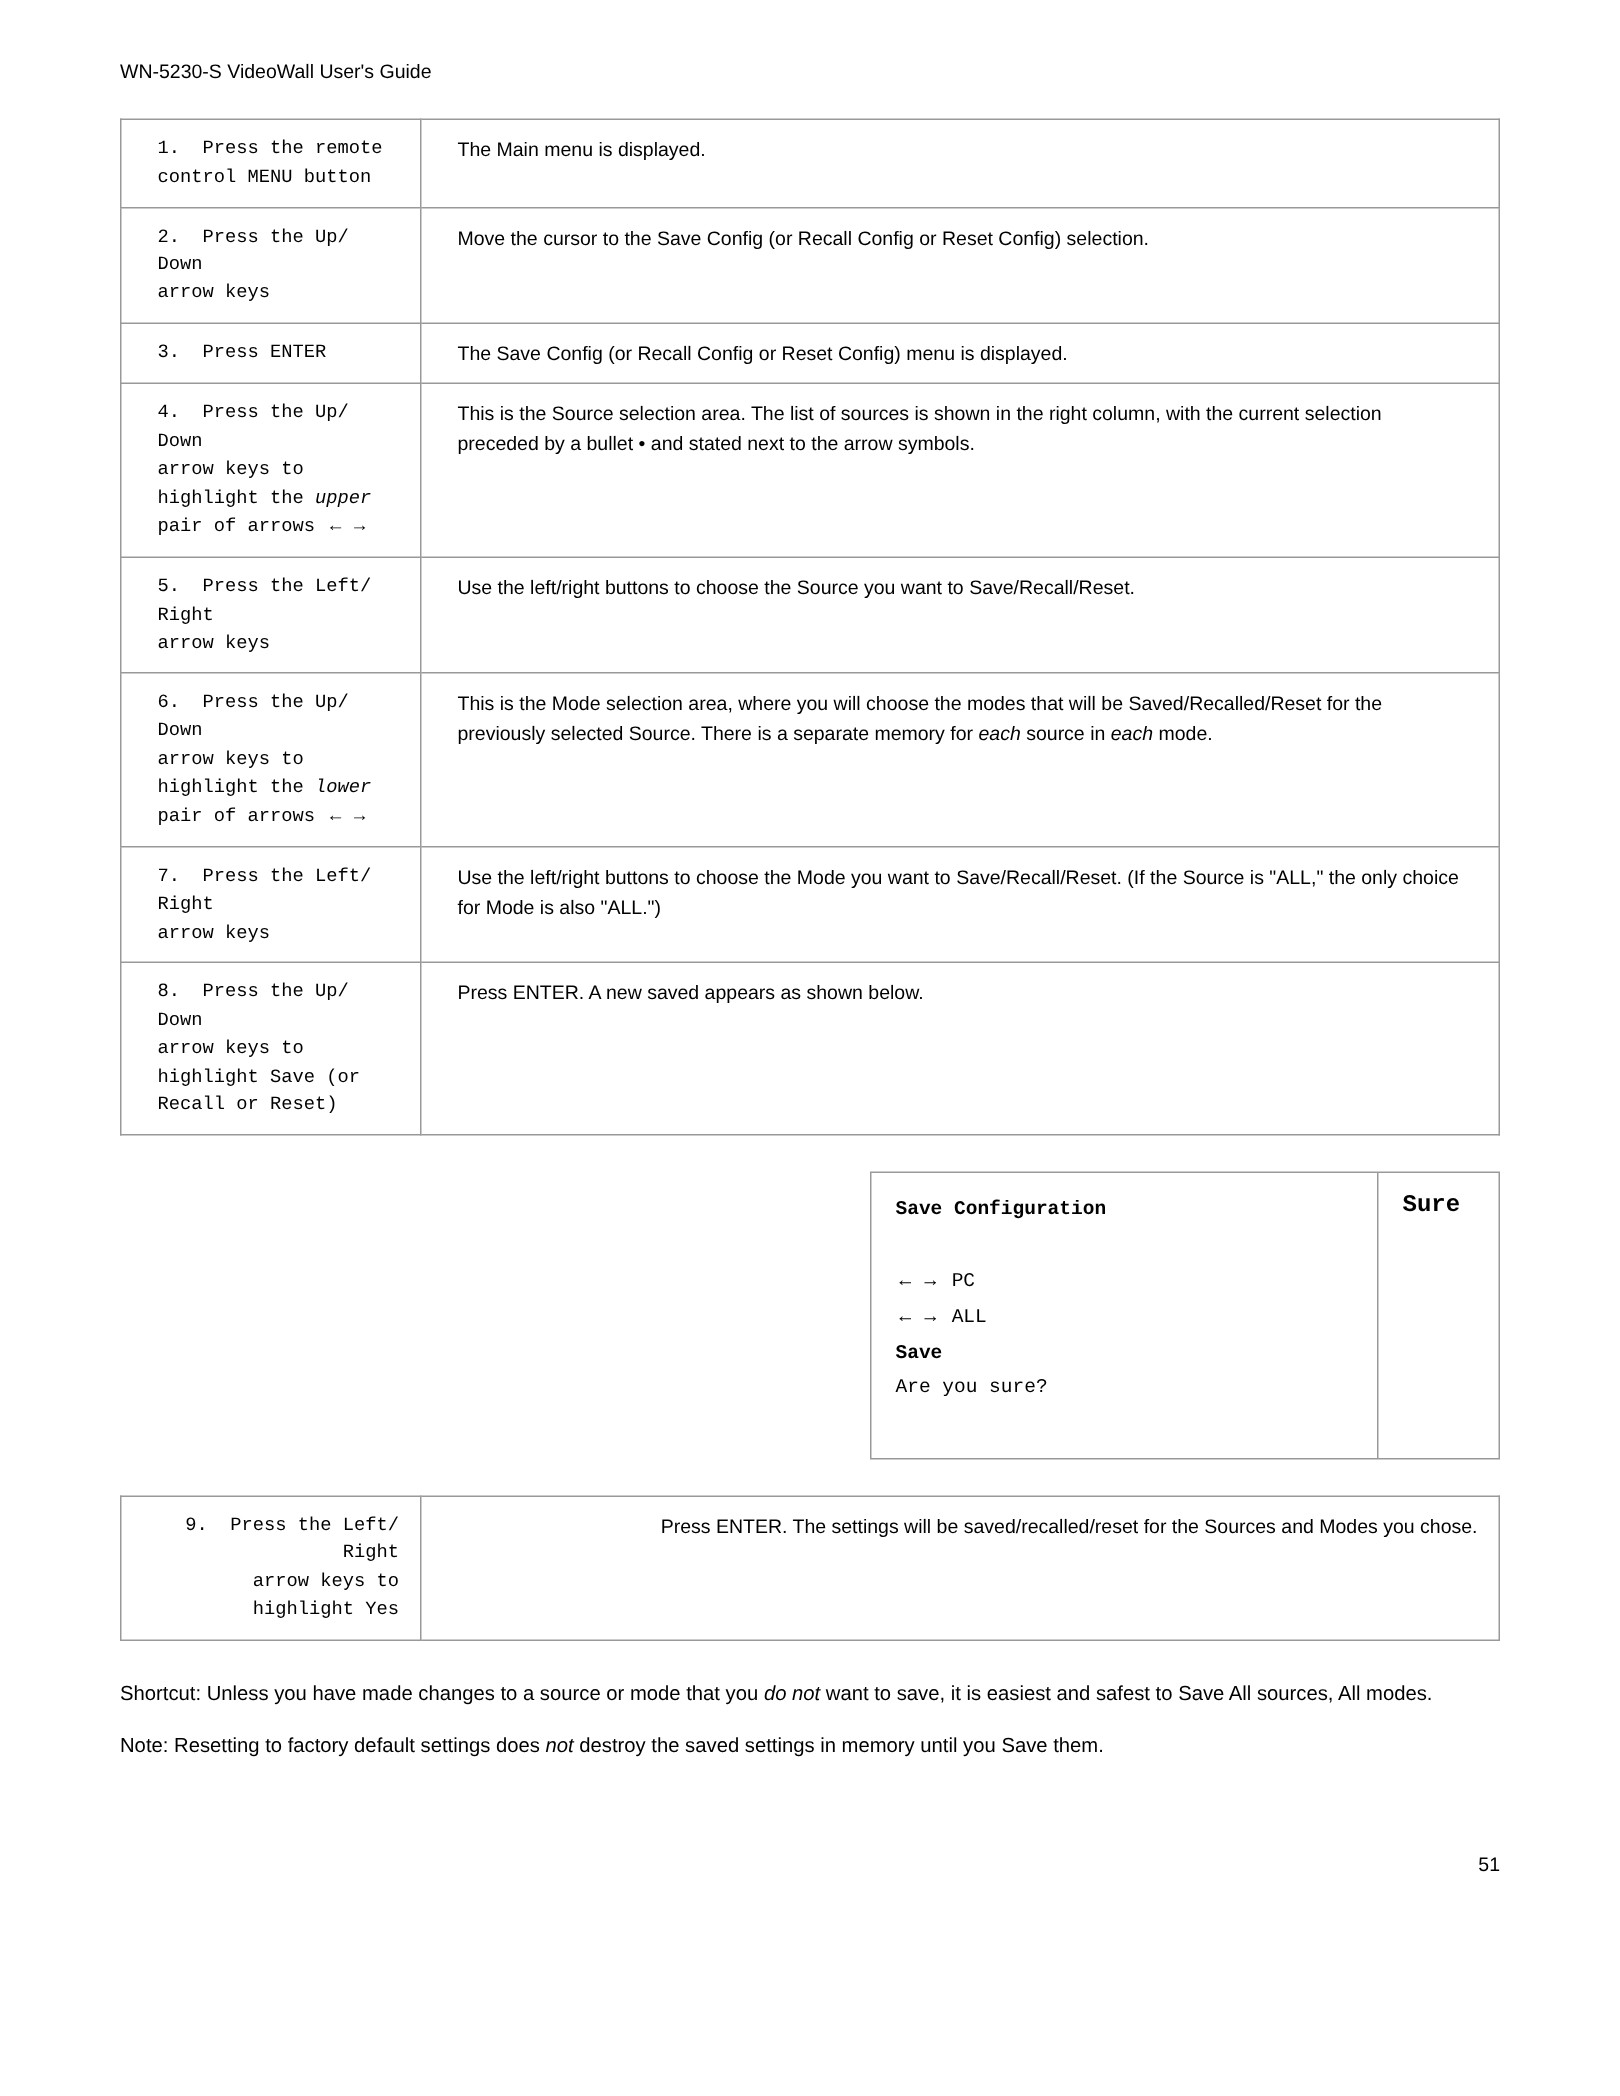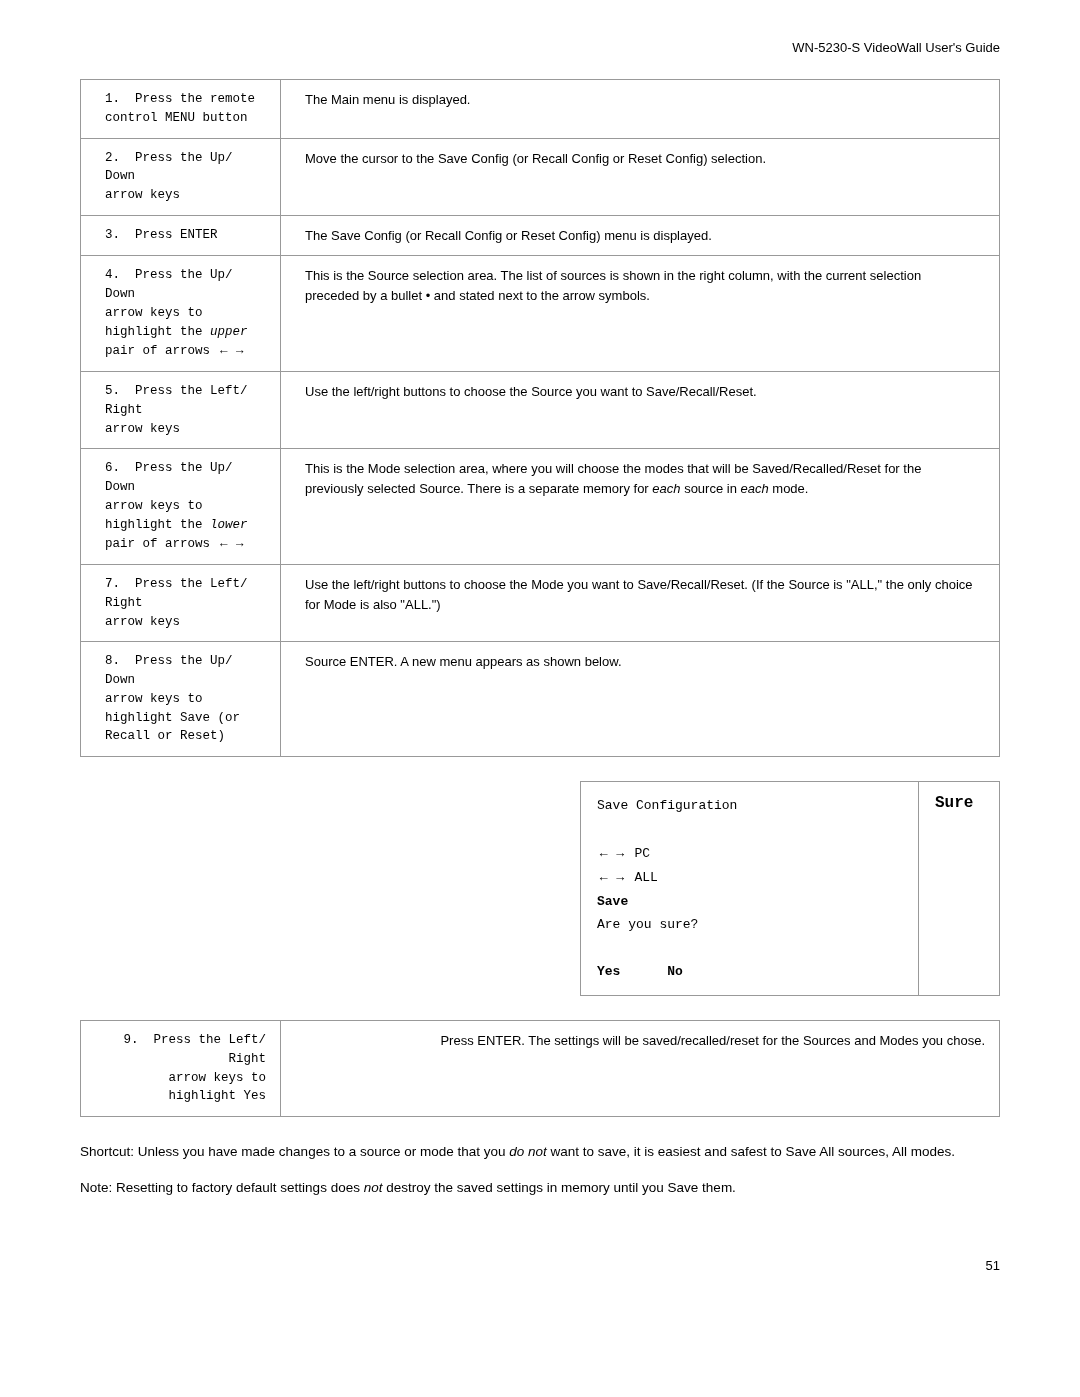--- a/index.html
+++ b/index.html
@@ -6,21 +6,21 @@
     body {
       font-family: Arial, Helvetica, sans-serif;
       font-size: 13px;
       background: #fff;
       color: #000;
       width: 1080px;
       min-height: 1397px;
       padding: 40px 80px;
     }
     .page-header {
-      text-align: right;
+      text-align: left;
       font-size: 13px;
       margin-bottom: 24px;
     }
     .main-table {
       width: 100%;
       border-collapse: collapse;
       margin-bottom: 24px;
     }
     .main-table td {
       border: 1px solid #999;
@@ -55,21 +55,21 @@
       font-size: 13px;
       line-height: 1.8;
     }
     .save-config-right {
       padding: 12px 16px;
       width: 80px;
       font-family: 'Courier New', Courier, monospace;
       font-size: 16px;
     }
     .save-config-title {
-      font-weight: normal;
+      font-weight: bold;
       font-family: 'Courier New', Courier, monospace;
     }
     .bottom-table {
       width: 100%;
       border-collapse: collapse;
       margin-bottom: 24px;
     }
     .bottom-table td {
       border: 1px solid #999;
       padding: 10px 14px;
@@ -166,37 +166,36 @@
       <td>
         Use the left/right buttons to choose the Mode you want to Save/Recall/Reset. (If the Source is "ALL," the only choice for Mode is also "ALL.")
       </td>
     </tr>
 
     <tr>
       <td>
         <span>8.&nbsp;&nbsp;</span>Press the Up/ Down<br>arrow keys to<br>highlight Save (or<br>Recall or Reset)
       </td>
       <td>
-        Source ENTER. A new menu appears as shown below.
+        Press ENTER. A new saved appears as shown below.
       </td>
     </tr>
   </tbody>
 </table>
 
 <div class="save-config-container">
   <div class="save-config-box">
     <div class="save-config-left">
       <div class="save-config-title">Save Configuration</div>
       <div>&nbsp;</div>
       <div><span class="arrow-sym">← →</span> PC</div>
       <div><span class="arrow-sym">← →</span> ALL</div>
       <div class="bold">Save</div>
       <div>Are you sure?</div>
       <div>&nbsp;</div>
-      <div><span class="bold">Yes</span>&nbsp;&nbsp;&nbsp;&nbsp;&nbsp;&nbsp;<span class="bold">No</span></div>
     </div>
     <div class="save-config-right">
       <div class="bold">Sure</div>
     </div>
   </div>
 </div>
 
 <table class="bottom-table">
   <tbody>
     <tr>

